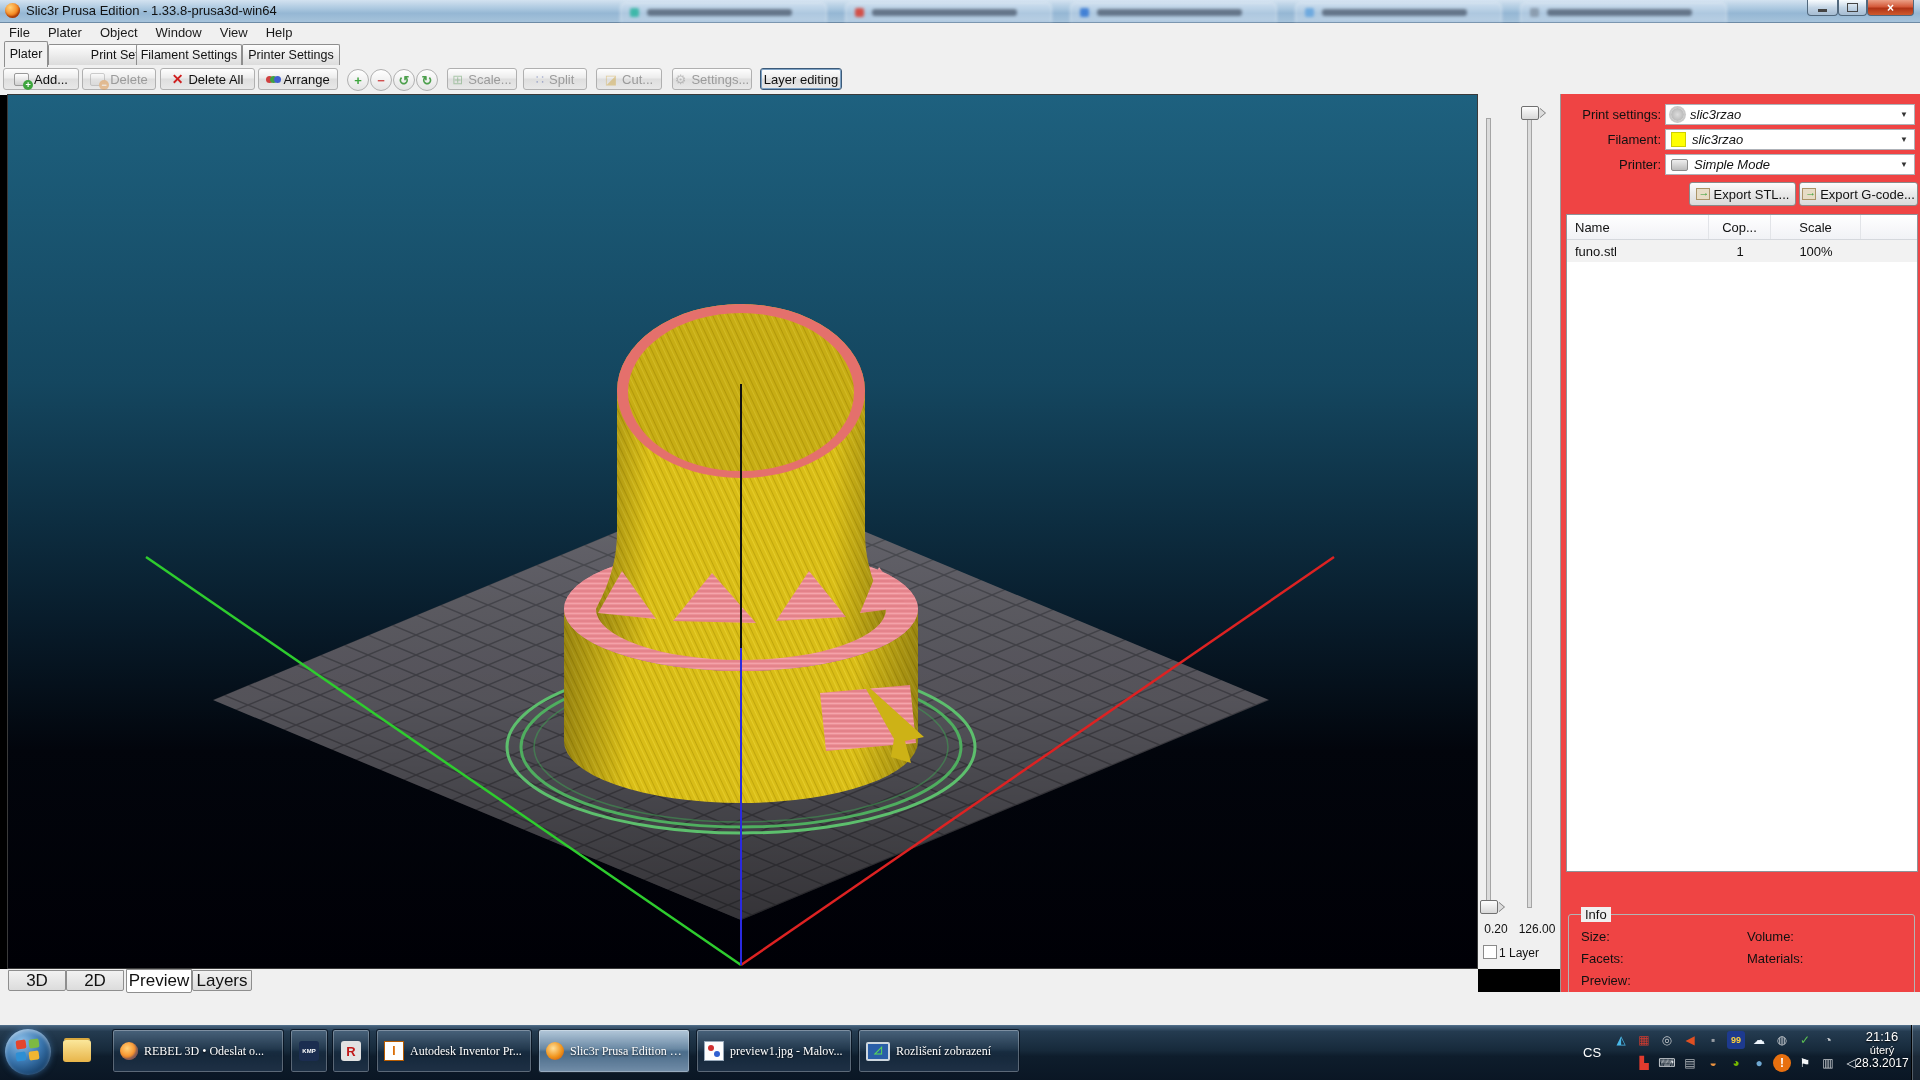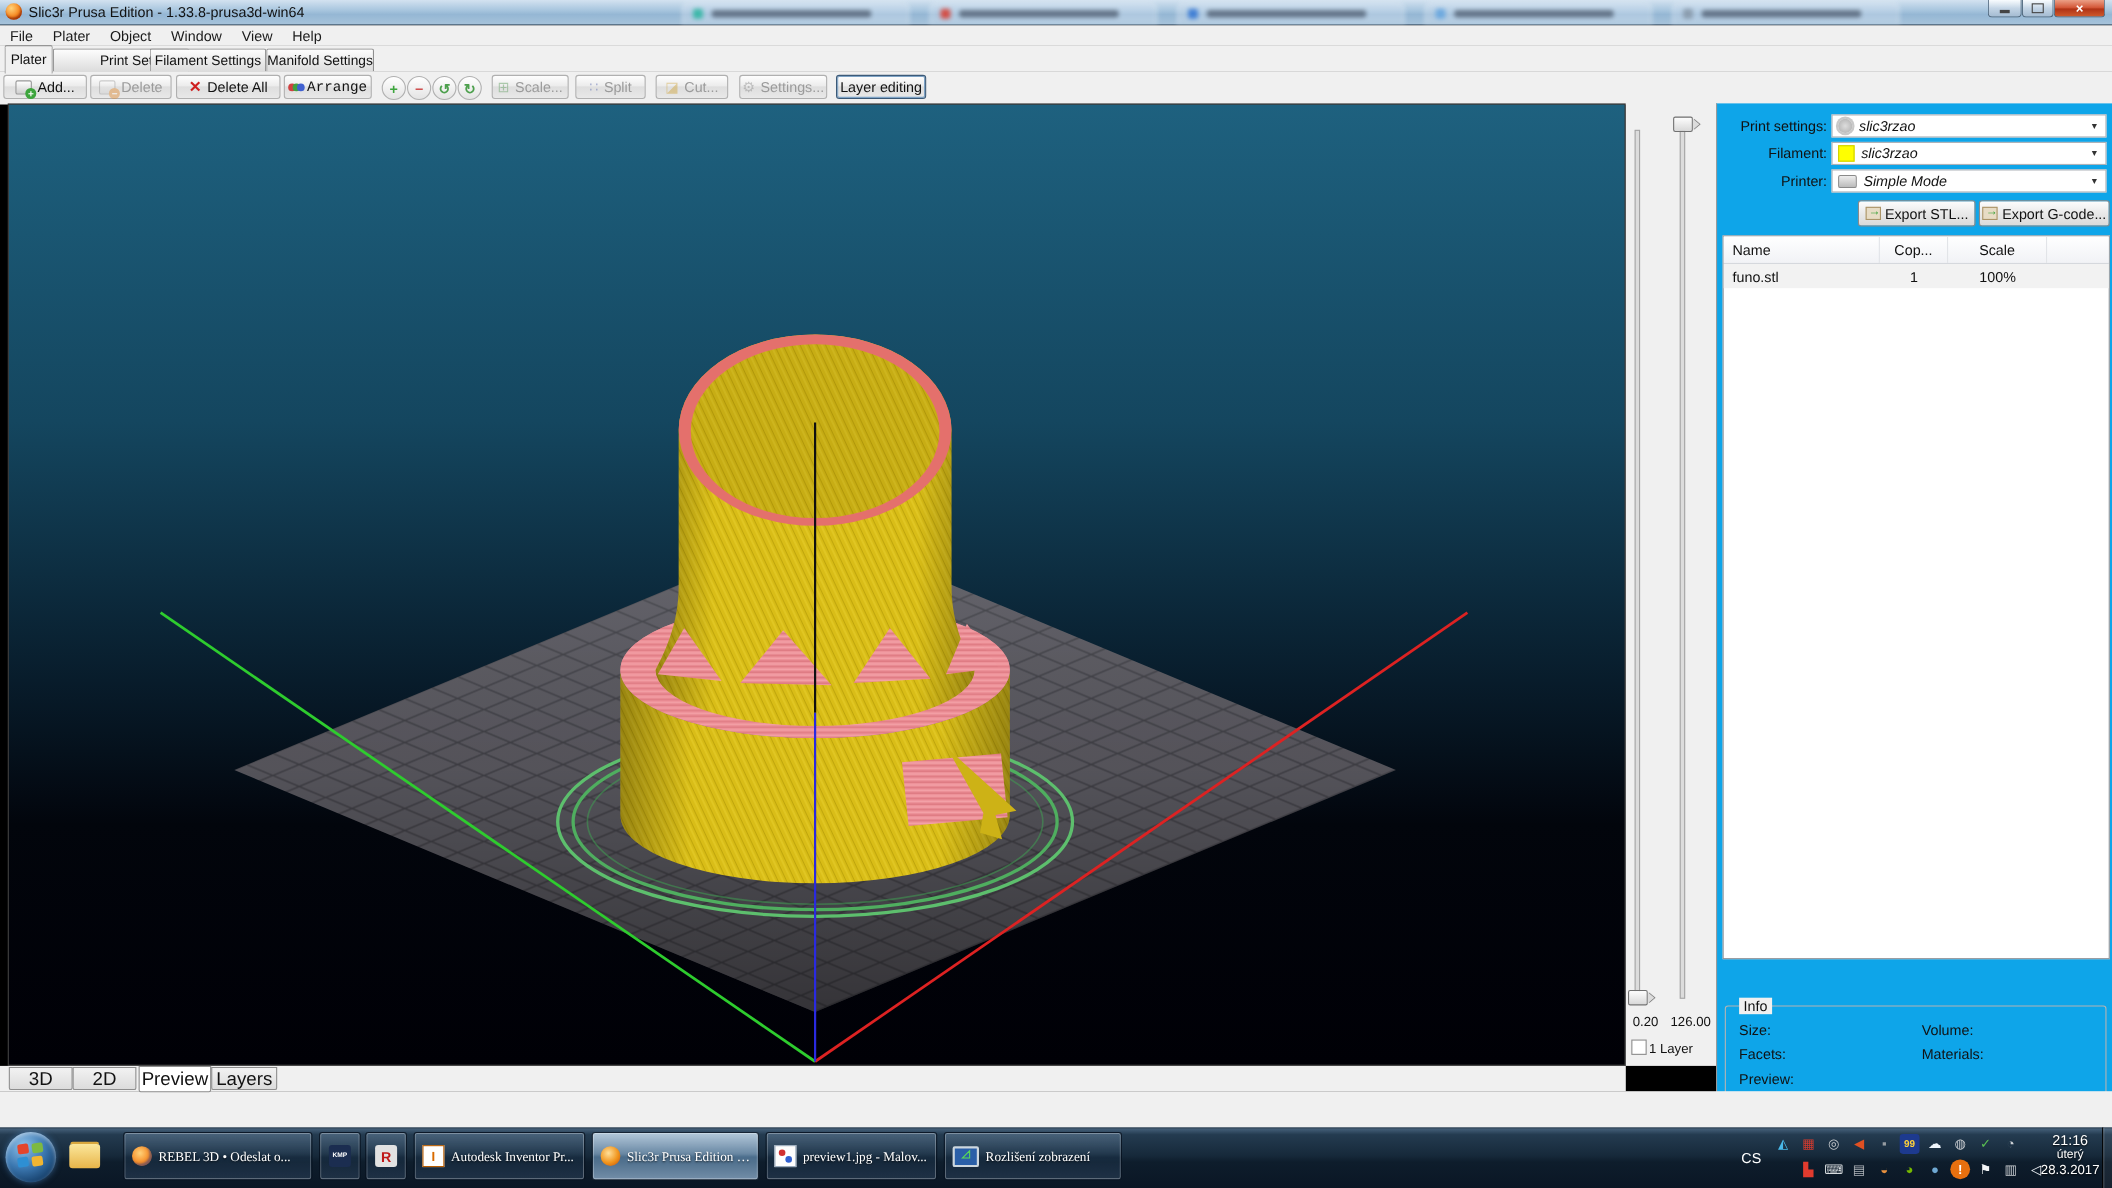--- a/index.html
+++ b/index.html
@@ -58,21 +58,21 @@
   
   .strip{left:1478px;top:94px;width:82px;height:875px;background:#f0f0f0;}
   .track{position:absolute;width:3px;background:#dcdcdc;border:1px solid #a5a5a5;top:24px;height:788px;}
   .handle{position:absolute;width:16px;height:12px;border:1px solid #707070;border-radius:2px;
     background:linear-gradient(#fdfdfd,#d8d8d8);}
   .handle:after{content:"";position:absolute;right:-7px;top:1px;border-left:6px solid #dcdcdc;
     border-top:5px solid transparent;border-bottom:5px solid transparent;filter:drop-shadow(1px 0 0 #707070);}
   .sl-label{position:absolute;font-size:12px;color:#111;text-align:center;}
   .cb{position:absolute;width:12px;height:12px;border:1px solid #8a8a8a;background:#fff;}
   
-  .panel{left:1560px;top:94px;width:360px;height:916px;background:#0ea5e9;border-left:1px solid #9a9a9a;box-sizing:border-box;}
+  .panel{left:1560px;top:94px;width:360px;height:916px;background:#ef4444;border-left:1px solid #9a9a9a;box-sizing:border-box;}
   .frow-label{position:absolute;width:98px;text-align:right;font-size:13px;color:#111;}
   .combo{position:absolute;left:104px;width:250px;height:21px;background:#fff;border:1px solid #aeb2b8;
     display:flex;align-items:center;gap:6px;padding-left:5px;box-sizing:border-box;font-size:13px;color:#111;font-style:italic;}
   .combo .caret{position:absolute;right:6px;font-size:8px;color:#333;}
   .gear-ic{width:13px;height:13px;border-radius:50%;background:radial-gradient(#ddd,#aaa);box-shadow:0 0 0 2px #c9c9c9;}
   .fil-ic{width:13px;height:13px;background:#ffff00;border:1px solid #cfcf00;}
   .prn-ic{width:15px;height:10px;background:linear-gradient(#eee,#bbb);border:1px solid #8a8a8a;border-radius:2px;}
   .exbtn{position:absolute;height:24px;box-sizing:border-box;border:1px solid #8a8a8a;border-radius:3px;
     background:linear-gradient(#fdfdfd,#e9e9e9 50%,#dadada);font-size:13px;color:#111;
     display:flex;align-items:center;justify-content:center;gap:4px;}
@@ -177,41 +177,41 @@
   <span class="menu-item">Object</span>
   <span class="menu-item">Window</span>
   <span class="menu-item">View</span>
   <span class="menu-item">Help</span>
 </div>
 
 <div class="abs tabrow">
   <div class="tab active" style="left:4px;width:42px;">Plater</div>
   <div class="tab" style="left:48px;width:86px;padding-left:36px;">Print Settings</div>
   <div class="tab" style="left:136px;width:104px;">Filament Settings</div>
-  <div class="tab" style="left:242px;width:96px;">Manifold Settings</div>
+  <div class="tab" style="left:242px;width:96px;">Printer Settings</div>
 </div>
 
 <div class="abs toolbar">
   <div class="tb" style="left:3px;width:76px;">
     <span class="ic box-ic">
         <span class="badge g">+</span>
       </span>
     <span>Add...</span>
   </div>
   <div class="tb dis" style="left:82px;width:74px;">
     <span class="ic box-ic">
         <span class="badge o">−</span>
       </span>
     <span>Delete</span>
   </div>
   <div class="tb" style="left:160px;width:95px;">
     <span class="ic x-ic">✕</span>
     <span>Delete All</span>
   </div>
-  <div class="tb" style="left:258px;width:80px;font-family:Liberation Mono, monospace;">
+  <div class="tb" style="left:258px;width:80px;">
     <span class="ic arr-ic">
         <i style="background:#d04040;"></i>
         <i style="background:#40a040;"></i>
         <i style="background:#4060d0;"></i>
       </span>
     <span>Arrange</span>
   </div>
   <div class="round" style="left:347px;color:#3da53d;">+</div>
   <div class="round" style="left:370px;color:#d05050;">−</div>
   <div class="round" style="left:393px;color:#4da04d;">↺</div>

